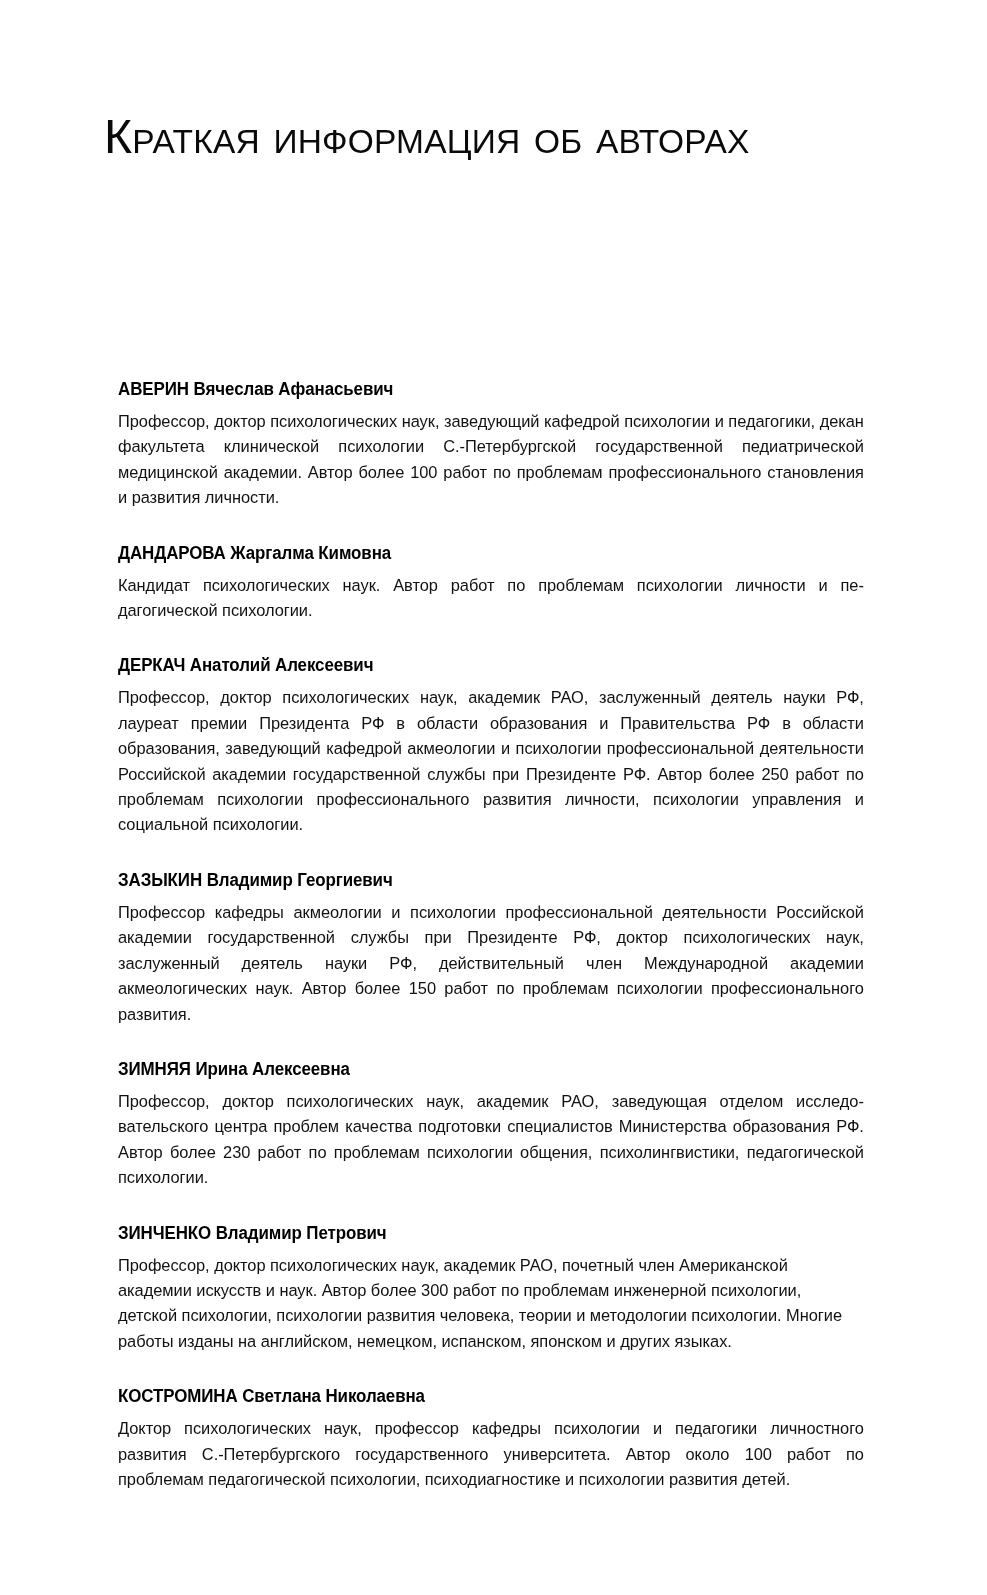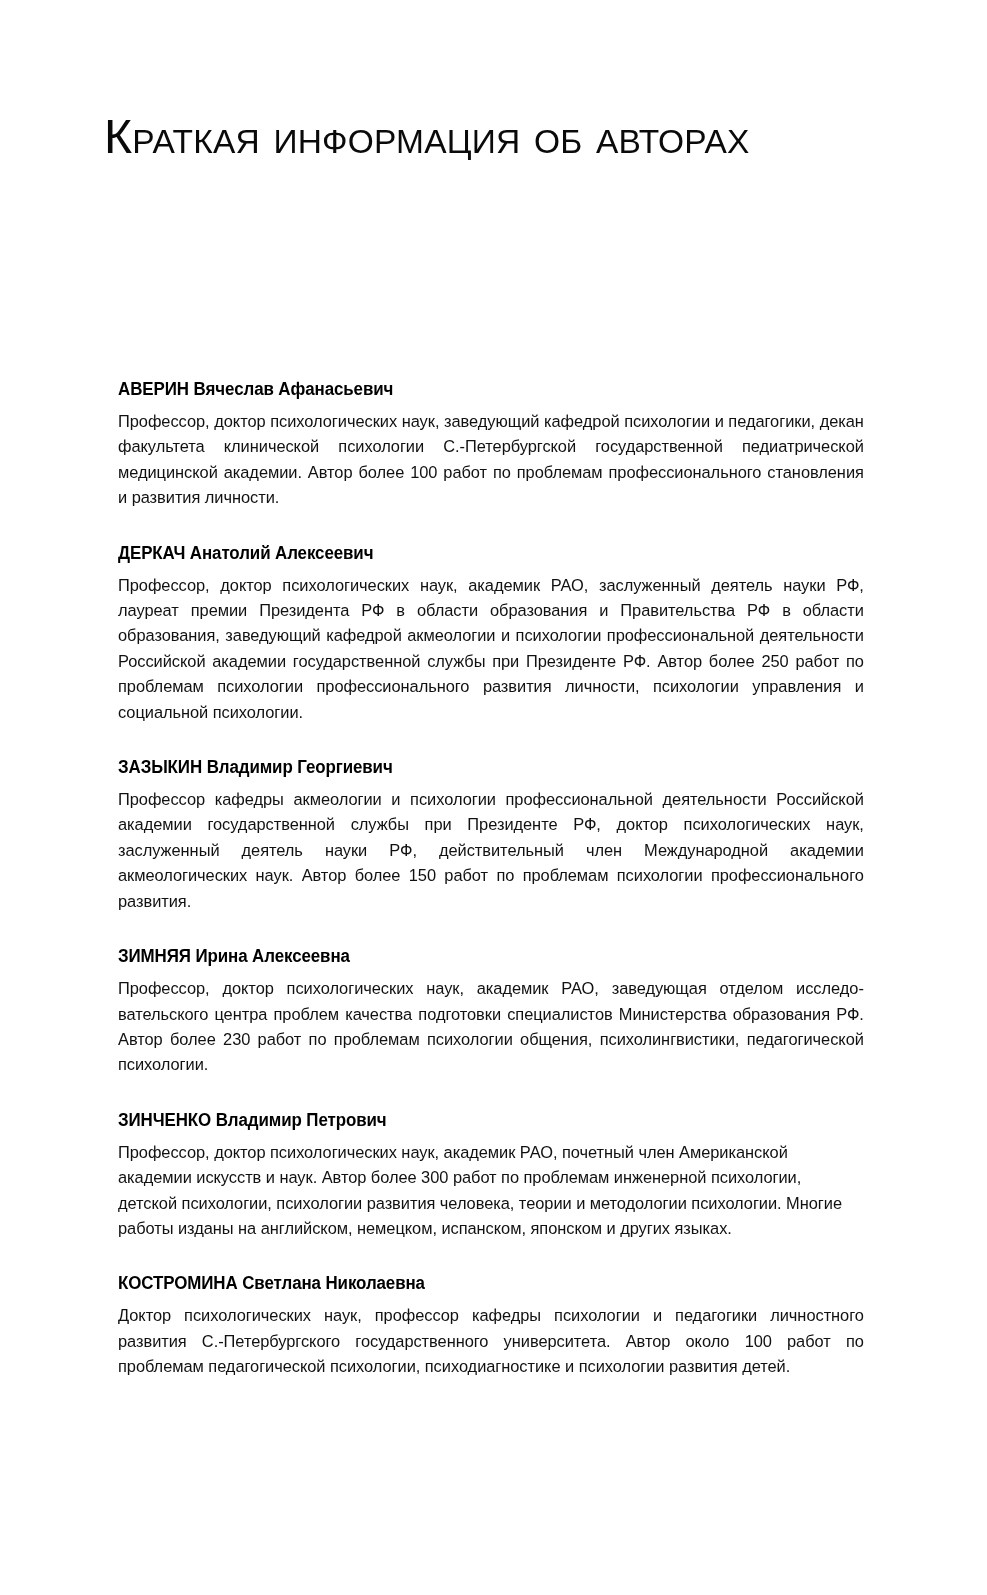--- a/index.html
+++ b/index.html
@@ -108,20 +108,24 @@
 
     <h1 class="page-title">Краткая информация об авторах</h1>
 
     <div class="authors-list">
 
       <section class="author-entry">
         <h2 class="author-name"><span class="surname">АВЕРИН</span><span class="given"> Вячеслав Афанасьевич</span></h2>
         <p class="author-bio">Профессор, доктор психологических наук, заведующий кафедрой психологии и педа­гогики, декан факультета клинической психологии С.-Петербургской государственной педиатрической медицинской академии. Автор более 100 работ по проблемам профес­сионального становления и развития личности.</p>
       </section>
 
+      <section class="author-entry">
+        <h2 class="author-name"><span class="surname">ДАНДАРОВА</span><span class="given"> Жаргалма Кимовна</span></h2>
+        <p class="author-bio">Кандидат психологических наук. Автор работ по проблемам психологии личности и пе­дагогической психологии.</p>
+      </section>
 
       <section class="author-entry">
         <h2 class="author-name"><span class="surname">ДЕРКАЧ</span><span class="given"> Анатолий Алексеевич</span></h2>
         <p class="author-bio">Профессор, доктор психологических наук, академик РАО, заслуженный деятель науки РФ, лауреат премии Президента РФ в области образования и Правительства РФ в об­ласти образования, заведующий кафедрой акмеологии и психологии профессиональной деятельности Российской академии государственной службы при Президенте РФ. Автор более 250 работ по проблемам психологии профессионального развития личности, пси­хологии управления и социальной психологии.</p>
       </section>
 
       <section class="author-entry">
         <h2 class="author-name"><span class="surname">ЗАЗЫКИН</span><span class="given"> Владимир Георгиевич</span></h2>
         <p class="author-bio">Профессор кафедры акмеологии и психологии профессиональной деятельности Рос­сийской академии государственной службы при Президенте РФ, доктор психологических наук, заслуженный деятель науки РФ, действительный член Международной академии акмеологических наук. Автор более 150 работ по проблемам психологии профессио­нального развития.</p>
       </section>

